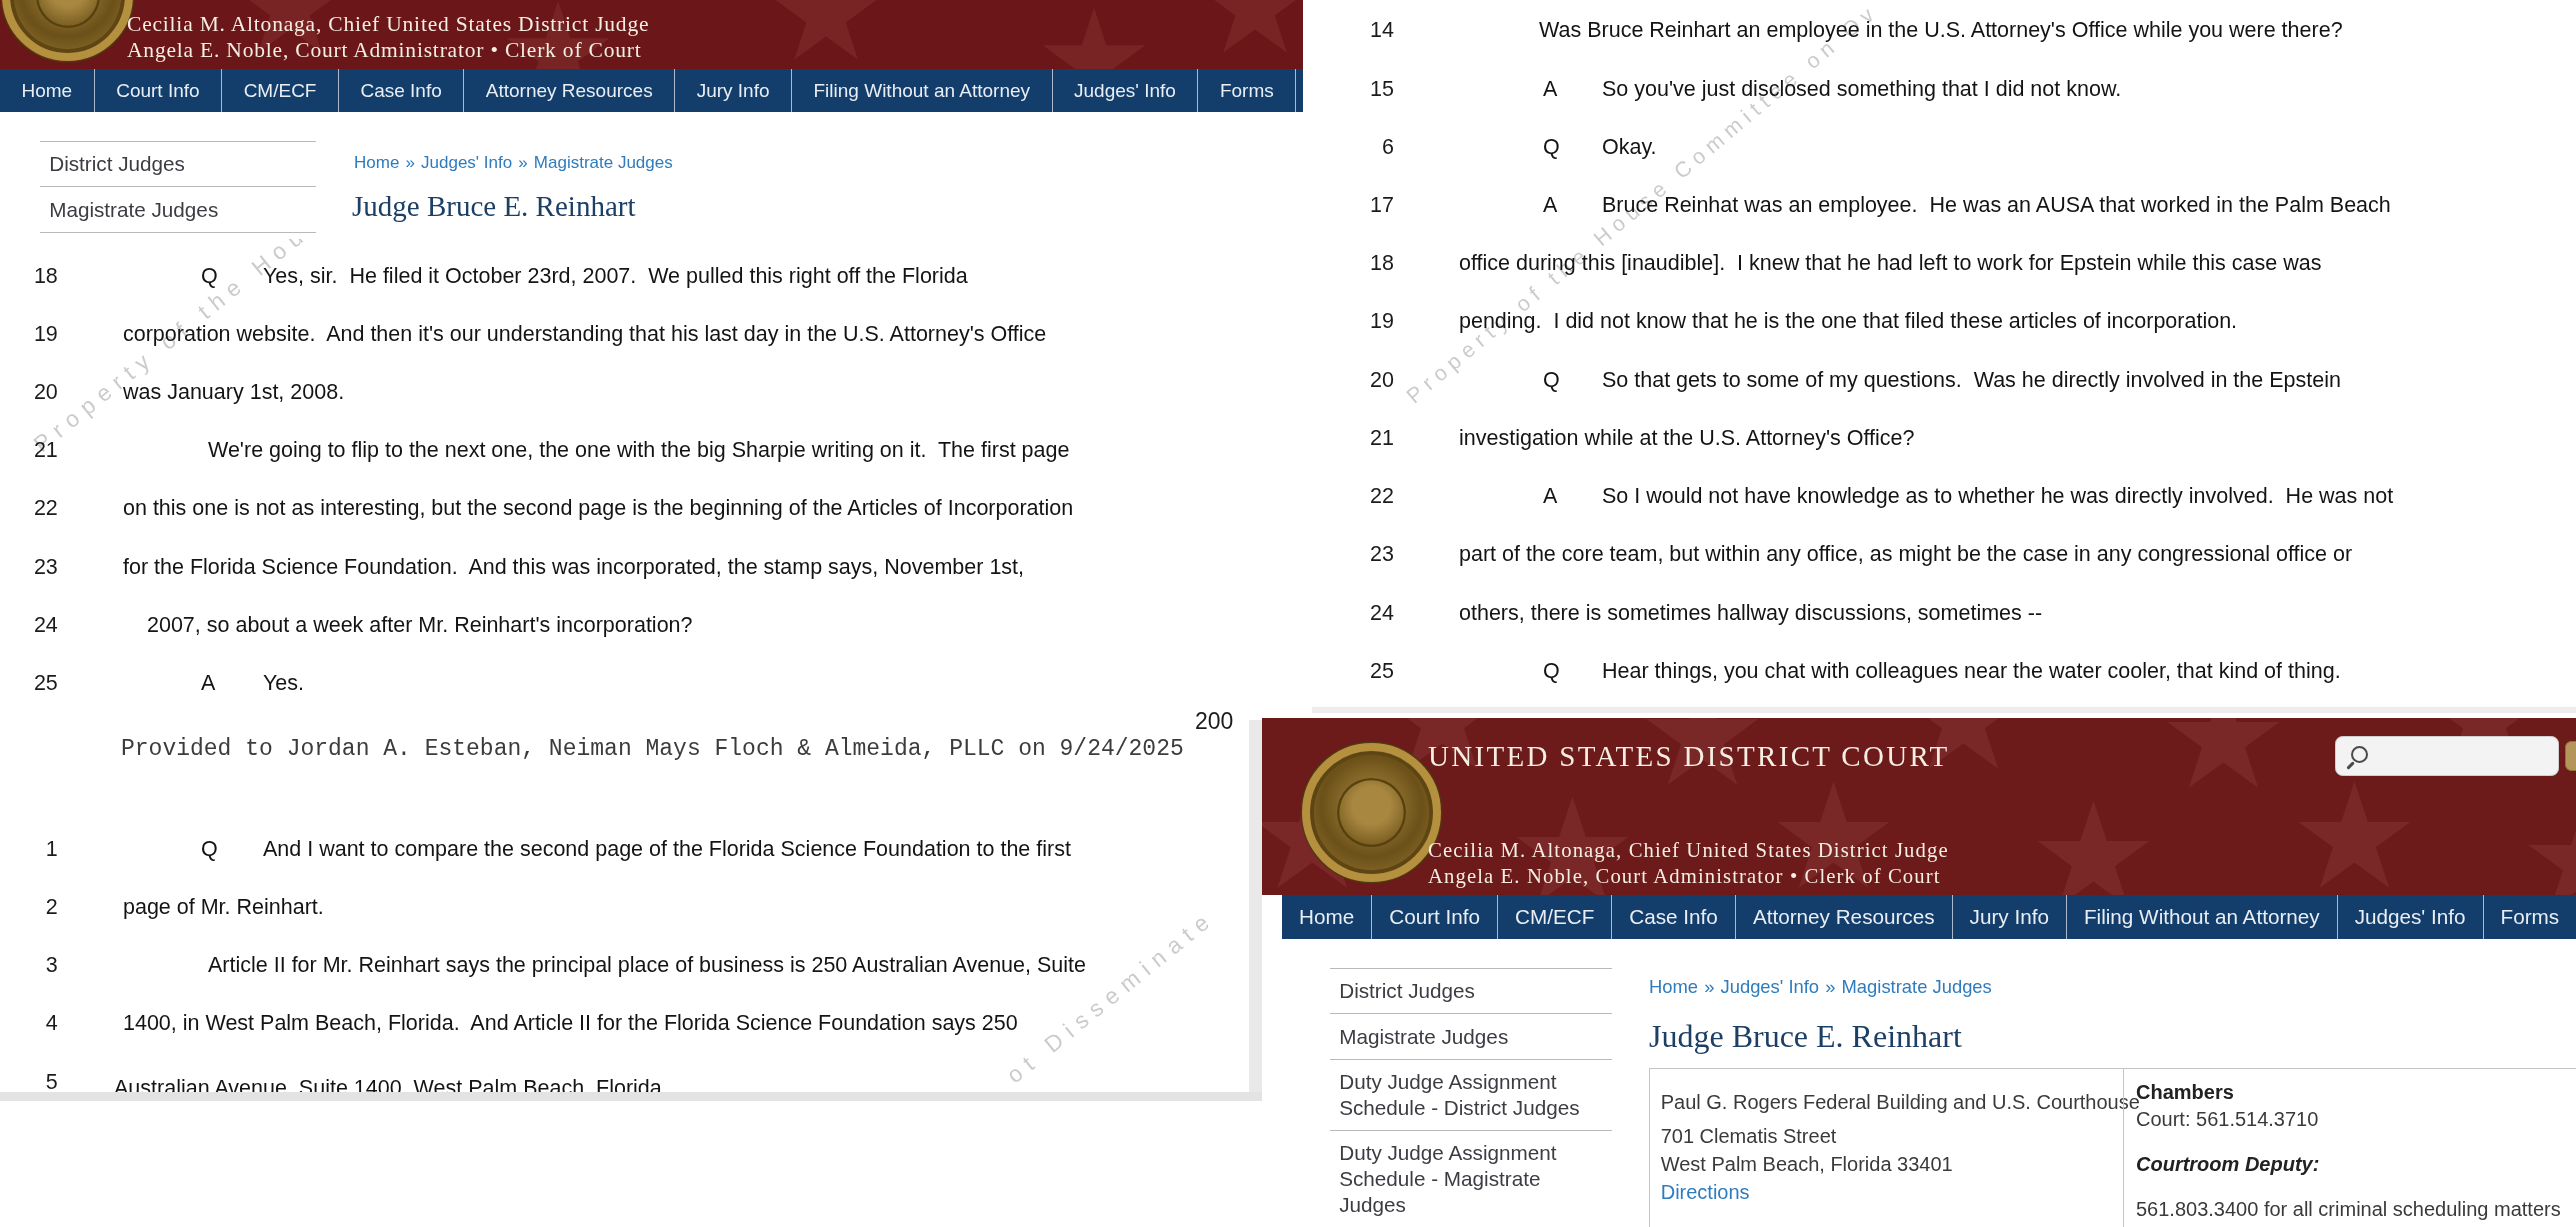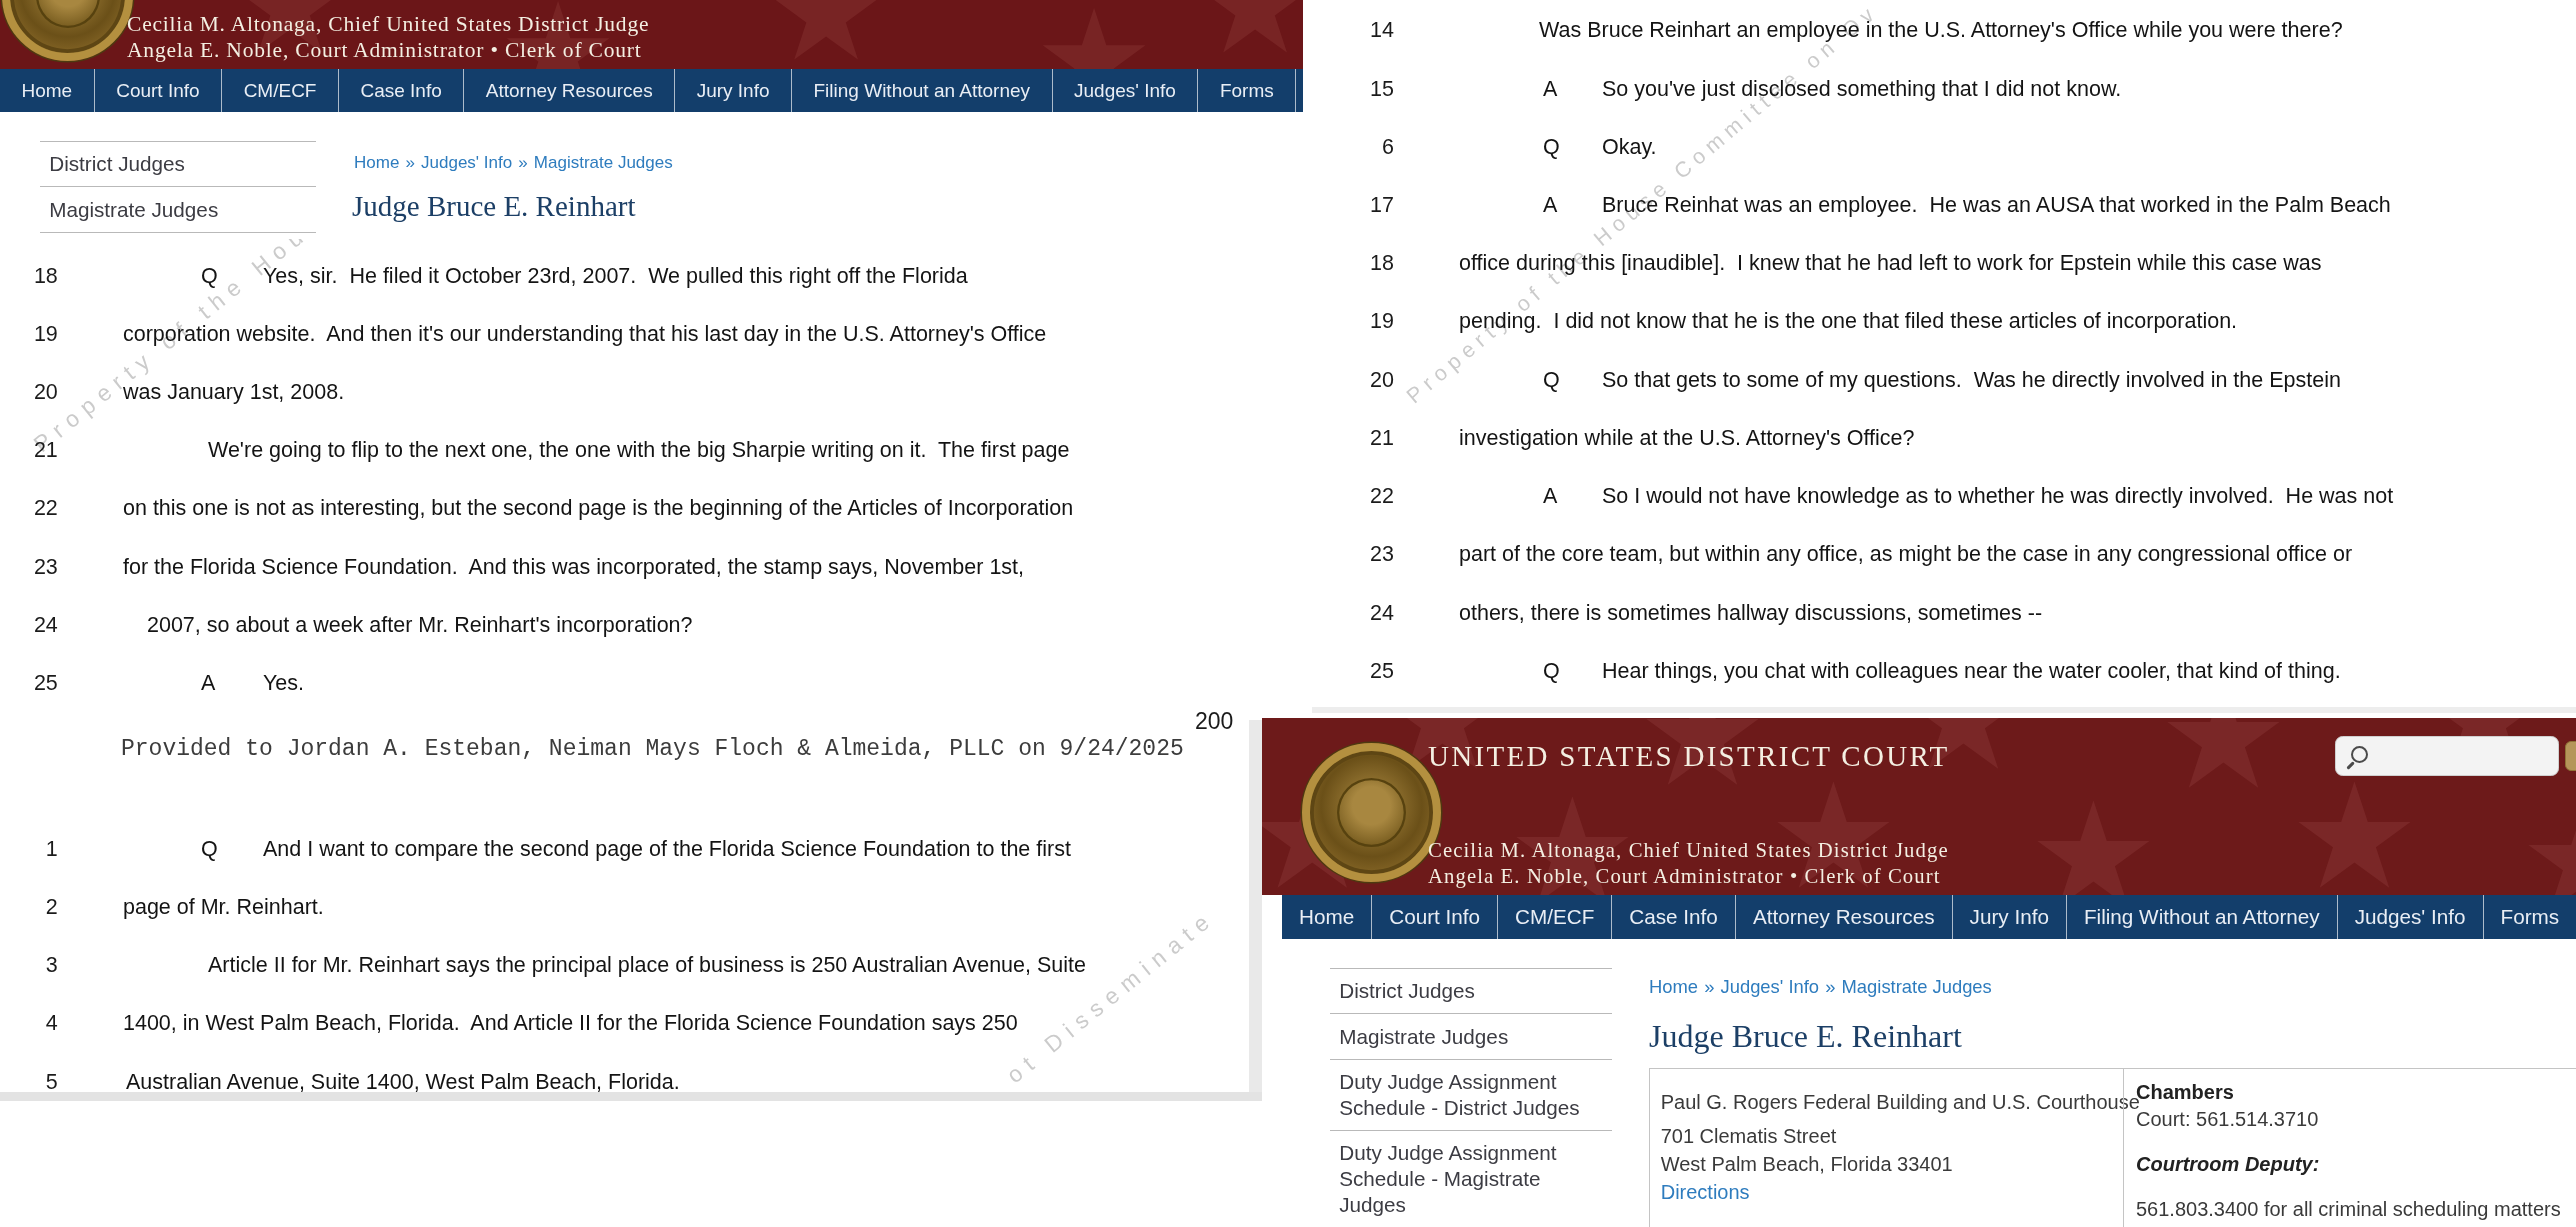--- a/index.html
+++ b/index.html
@@ -159,21 +159,21 @@
     <div class="trow" style="top:711px;">
         <span class="tnum" style="left:13.8px;width:44px;">3</span>
         <span class="tt" style="left:208px;">Article II for Mr. Reinhart says the principal place of business is 250 Australian Avenue, Suite</span>
       </div>
     <div class="trow" style="top:769px;">
         <span class="tnum" style="left:13.8px;width:44px;">4</span>
         <span class="tt" style="left:123px;">1400, in West Palm Beach, Florida.  And Article II for the Florida Science Foundation says 250</span>
       </div>
     <div class="trow" style="top:828px;">
         <span class="tnum" style="left:13.8px;width:44px;">5</span>
-        <span class="tt" style="left:126px;">Australian Avenue, Suite 1400, West Palm Beach, Florida.</span>
+        <span class="tt" style="left:114px;margin-top:6px;">Australian Avenue, Suite 1400, West Palm Beach, Florida.</span>
       </div>
   </div>
 
   <div class="abs" style="left:0;top:1092px;width:1303px;height:9.2px;background:#e3e3e3;"></div>
   <div class="abs gray" style="left:1249px;top:720px;width:13px;height:372px;"></div>
 
   <div class="abs tpage" style="left:1312px;top:0;width:1264px;height:706px;">
     <span class="wm" style="left:98px;top:387px;font-size:21.5px;letter-spacing:6.1px;transform:rotate(-40deg);">Property of the House Committee on Ov</span>
 
     <div class="trow" style="top:15.3px;">

